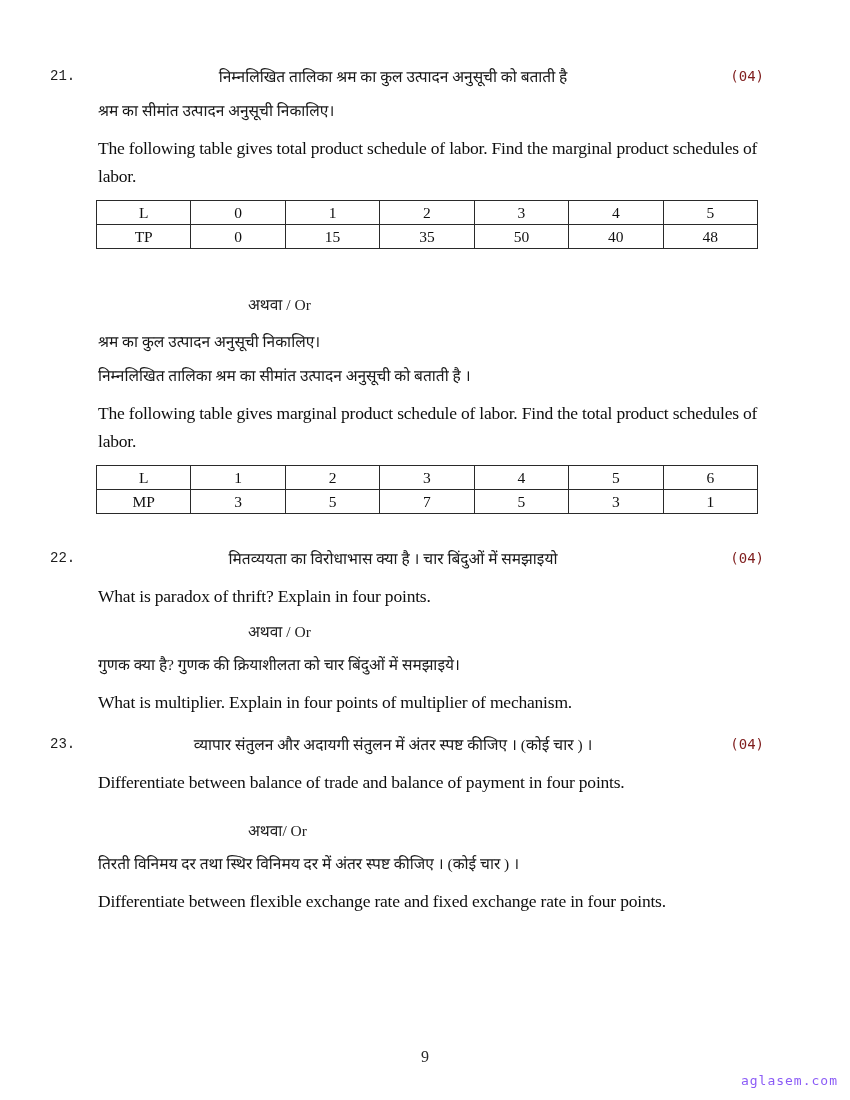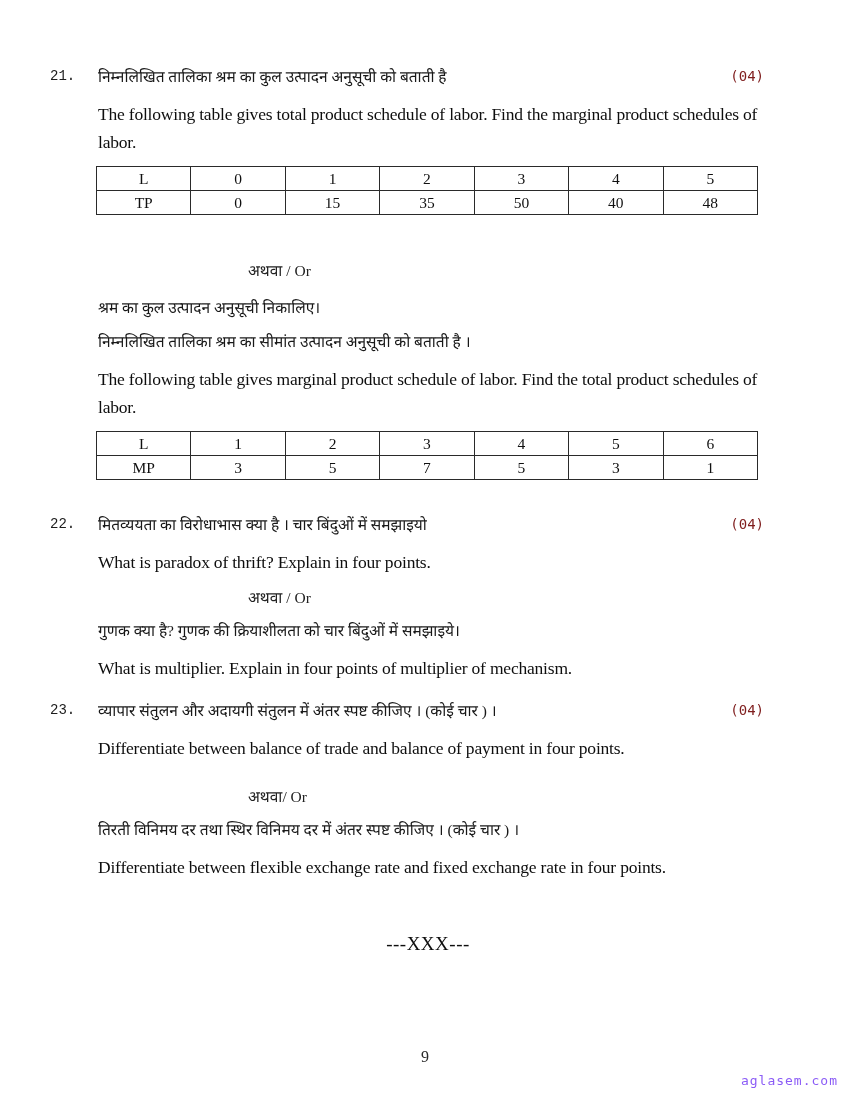--- a/index.html
+++ b/index.html
@@ -24,21 +24,21 @@
   .marks {
     position: absolute; right: -6px; top: 2px;
     font-family: "DejaVu Sans Mono", monospace;
     font-size: 14px; color: #7f1d1d;
   }
   .hindi {
     font-family: "Liberation Serif", "DejaVu Sans", serif;
     font-size: 15.5px; line-height: 22px; color: #181818;
     margin-bottom: 12px;
   }
-  .hindi.head-line { margin-bottom: 0; padding-right: 70px; }
+  .hindi.head-line { margin-bottom: 0; padding-right: 70px; text-align: center; }
   .eng {
     font-family: "Liberation Serif", serif;
     font-size: 17.5px; line-height: 28px; color: #0e0e0e;
     letter-spacing: -0.2px;
     margin-bottom: 10px;
   }
   .ptable {
     width: 662px; border-collapse: collapse;
     margin: 2px 0 0 -2px;
     font-family: "Liberation Serif", serif;
@@ -79,20 +79,21 @@
 <body>
 
 <div class="page">
 
   <div class="q-block">
     <div class="q-head">
       <span class="q-num">21.</span>
       <div class="hindi head-line">निम्नलिखित तालिका श्रम का कुल उत्पादन अनुसूची को बताती है</div>
       <span class="marks">(04)</span>
     </div>
+    <div class="hindi">श्रम का सीमांत उत्पादन अनुसूची निकालिए।</div>
     <div class="eng">The following table gives total product schedule of labor. Find the marginal product schedules of labor.</div>
 
     <table class="ptable">
       <tbody>
           <tr>
         <td>L</td>
         <td>0</td>
         <td>1</td>
         <td>2</td>
         <td>3</td>
@@ -163,17 +164,16 @@
       <span class="q-num">23.</span>
       <div class="hindi head-line">व्यापार संतुलन और अदायगी संतुलन में अंतर स्पष्ट कीजिए । (कोई चार ) ।</div>
       <span class="marks">(04)</span>
     </div>
     <div class="eng">Differentiate between balance of trade and balance of payment in four points.</div>
     <div class="or-line" style="margin-top:23px; margin-bottom:12px;">अथवा/ Or</div>
     <div class="hindi">तिरती विनिमय दर तथा स्थिर विनिमय दर में अंतर स्पष्ट कीजिए । (कोई चार ) ।</div>
     <div class="eng">Differentiate between flexible exchange rate and fixed exchange rate in four points.</div>
   </div>
 
-  <div class="end-marker">---XXX---</div>
 </div>
 
 <div class="page-number">9</div>
 <div class="watermark" style="color: #8b5cf6;">aglasem.com</div>
 
 </body></html>

